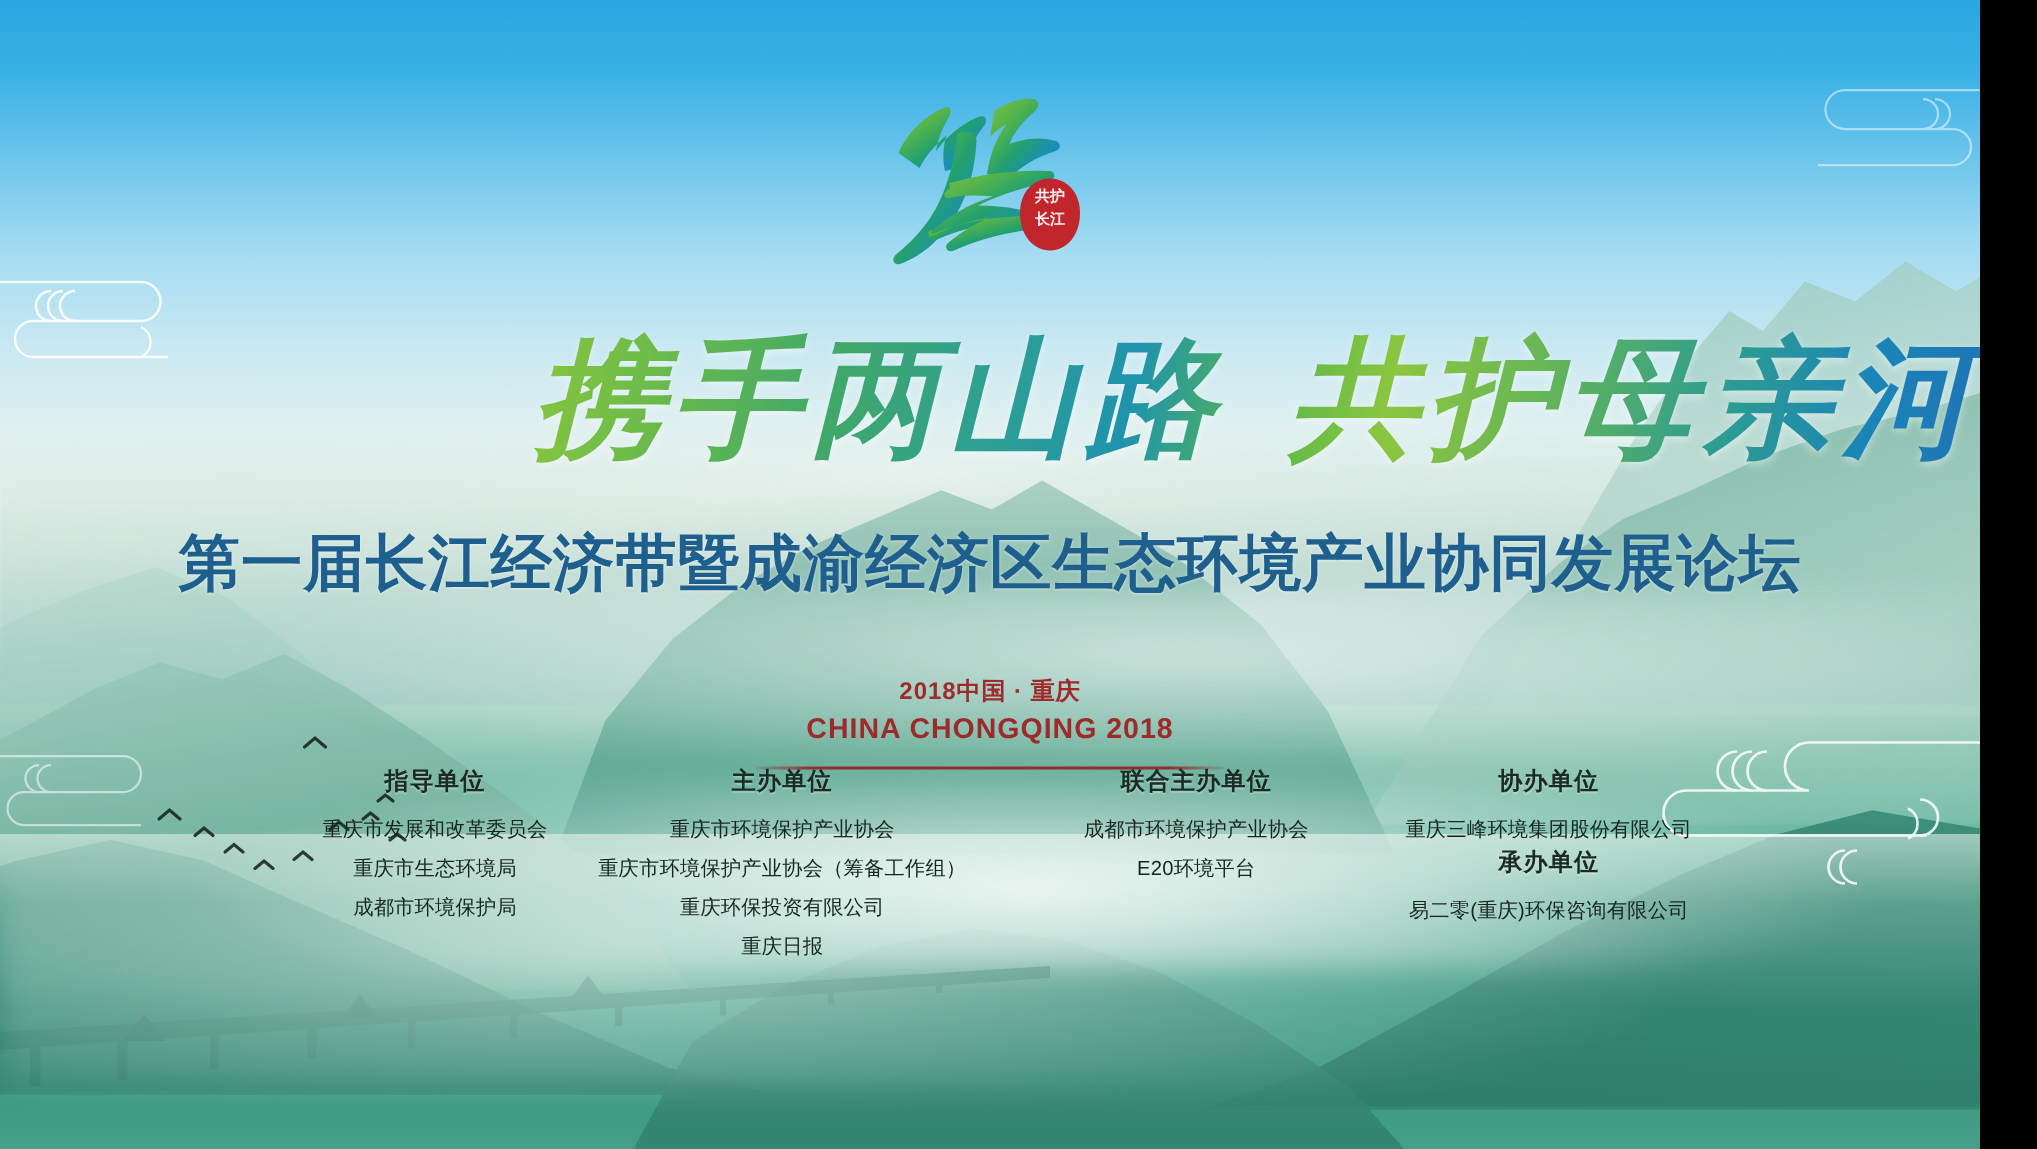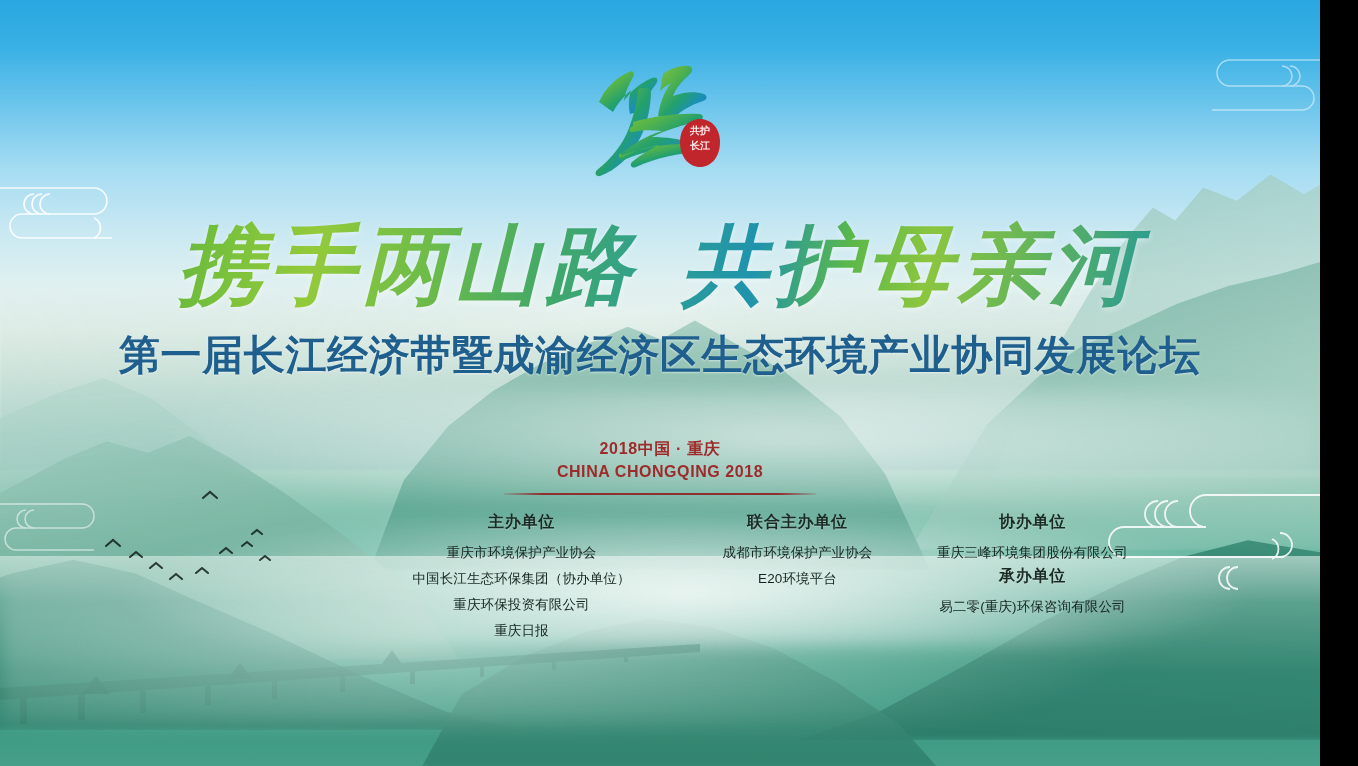--- a/index.html
+++ b/index.html
@@ -114,51 +114,51 @@
   .cloud-mr { position:absolute; right:-8px; top:455px; width:240px; height:150px; opacity:.85; }
 
   
   #logo-block { position:absolute; left:0; top:52px; width:100%; height:130px; }
   #logo-wrap  { position:relative; width:170px; height:128px; margin:0 auto; }
   .seal { position:absolute; left:104px; top:66px; width:42px; height:50px; }
 
   
   #title-main {
     position:absolute; left:0; top:208px; width:100%;
-    text-align:center;
+    text-align:right;
     font-family:"Liberation Serif","DejaVu Serif",serif;
     font-size:86px; font-weight:700; font-style:italic;
     letter-spacing:.07em;
     background:linear-gradient(100deg,
       #3f9d4f 0%, #54ad3f 9%, #7cc23c 18%, #93ca3a 24%,
       #6cbb4a 33%, #41a869 42%, #2e9f93 50%, #1f93ad 57%,
       #5bb84a 64%, #8cc63f 70%, #63b45a 78%, #2f9e8e 86%,
       #1b84b8 94%, #1f72b4 100%);
     -webkit-background-clip:text; background-clip:text;
     color:transparent; -webkit-text-fill-color:transparent;
     white-space:nowrap;
     filter:drop-shadow(0 2px 3px rgba(255,255,255,.45));
   }
   #title-main .gap { display:inline-block; width:44px; }
 
   
   #subtitle {
-    position:absolute; left:0; top:328px; width:100%;
+    position:absolute; left:0; top:348px; width:100%;
     text-align:center;
     font-size:41px; font-weight:700;
     letter-spacing:.015em;
     color:#1f5f8d;
     white-space:nowrap;
     text-shadow:0 1px 2px rgba(255,255,255,.5);
   }
 
   
-  #date-block { position:absolute; left:0; top:437px; width:100%; text-align:center; }
+  #date-block { position:absolute; left:0; top:450px; width:100%; text-align:center; }
   #date-cn { font-size:16px; font-weight:700; color:#9e2b2b; letter-spacing:.04em; line-height:1.45; }
-  #date-en { font-size:16px; font-weight:700; color:#9e2b2b; letter-spacing:.035em; line-height:1.5;
+  #date-en { font-size:19px; font-weight:700; color:#9e2b2b; letter-spacing:.035em; line-height:1.5;
              font-family:"Liberation Sans",sans-serif; }
   #divider {
     width:312px; height:2px; margin:9px auto 0;
     background:linear-gradient(to right, rgba(150,60,60,.15), #8e3030 12%, #8e3030 88%, rgba(150,60,60,.15));
   }
 
   
   #orgs { position:absolute; left:0; top:512px; width:100%; height:130px; }
   .org-col { position:absolute; text-align:center; }
   .org-title {
@@ -309,25 +309,31 @@
   <div id="subtitle">第一届长江经济带暨成渝经济区生态环境产业协同发展论坛</div>
 
   <div id="date-block">
     <div id="date-cn">2018中国 · 重庆</div>
     <div id="date-en">CHINA CHONGQING 2018</div>
     <div id="divider"></div>
   </div>
 
   <div id="orgs">
 
+    <div class="org-col c1">
+      <div class="org-title">指导单位</div>
+      <div class="org-item">重庆市发展和改革委员会</div>
+      <div class="org-item">重庆市生态环境局</div>
+      <div class="org-item">成都市环境保护局</div>
+    </div>
 
     <div class="org-col c2">
       <div class="org-title">主办单位</div>
       <div class="org-item">重庆市环境保护产业协会</div>
-      <div class="org-item">中国长江生态环保集团（协办单位）</div>
+      <div class="org-item">重庆市环境保护产业协会（筹备工作组）</div>
       <div class="org-item">重庆环保投资有限公司</div>
       <div class="org-item">重庆日报</div>
     </div>
 
     <div class="org-col c3">
       <div class="org-title">联合主办单位</div>
       <div class="org-item">成都市环境保护产业协会</div>
       <div class="org-item">E20环境平台</div>
     </div>
 

